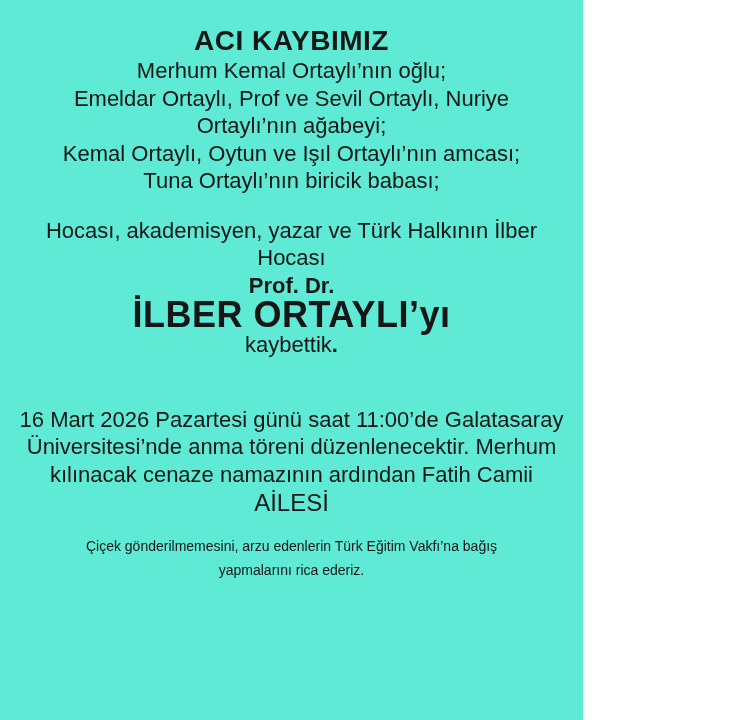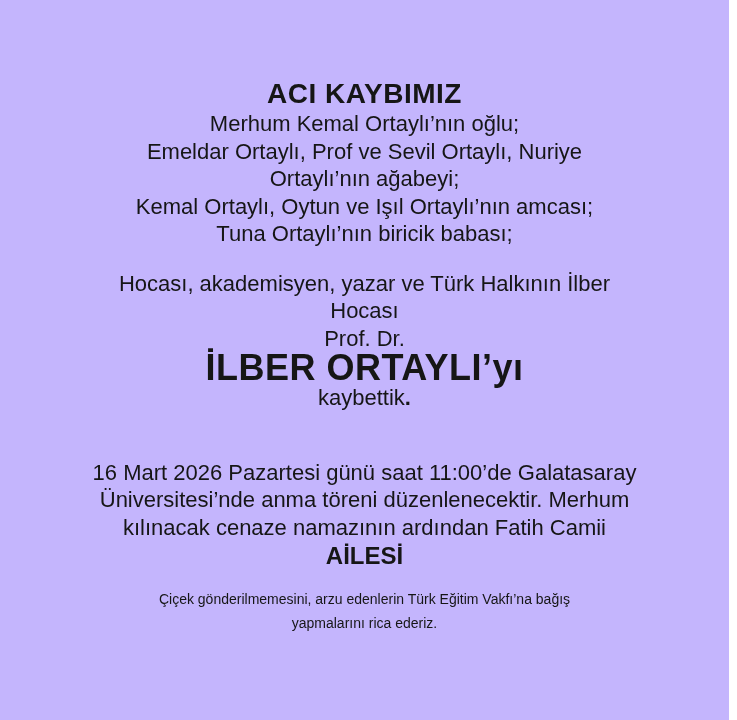--- a/index.html
+++ b/index.html
@@ -2,59 +2,59 @@
 <html><head>
 <meta charset="utf-8">
 <style>
   html, body {
     margin: 0;
     padding: 0;
     background: #ffffff;
   }
   .page {
     position: relative;
-    width: 729px;
+    width: 583px;
     height: 720px;
-    background: #c4b5fd;
+    background: #5eead4;
     overflow: hidden;
     font-family: "Liberation Sans", "DejaVu Sans", sans-serif;
     color: #161616;
     box-sizing: border-box;
-    padding-top: 77px;
+    padding-top: 24px;
     text-align: center;
   }
   .doc-title {
     font-size: 28px;
     font-weight: bold;
     line-height: 33px;
     letter-spacing: 0.5px;
   }
   .line {
     font-size: 22px;
     line-height: 27.5px;
     white-space: nowrap;
   }
   .spacer-small { height: 22px; }
   .spacer-large { height: 47px; }
   .spacer-note  { height: 16px; }
   .bold-line {
-    font-weight: normal;
+    font-weight: bold;
   }
   .deceased-name {
     font-size: 36px;
     font-weight: bold;
     line-height: 32px;
     letter-spacing: 0.5px;
   }
   .closing-line .period {
     font-weight: bold;
   }
   .signature-line {
     font-size: 24px;
-    font-weight: bold;
+    font-weight: normal;
     line-height: 30px;
   }
   .note-line {
     font-size: 14px;
     line-height: 24px;
     white-space: nowrap;
   }
 </style>
 </head>
 <body>

